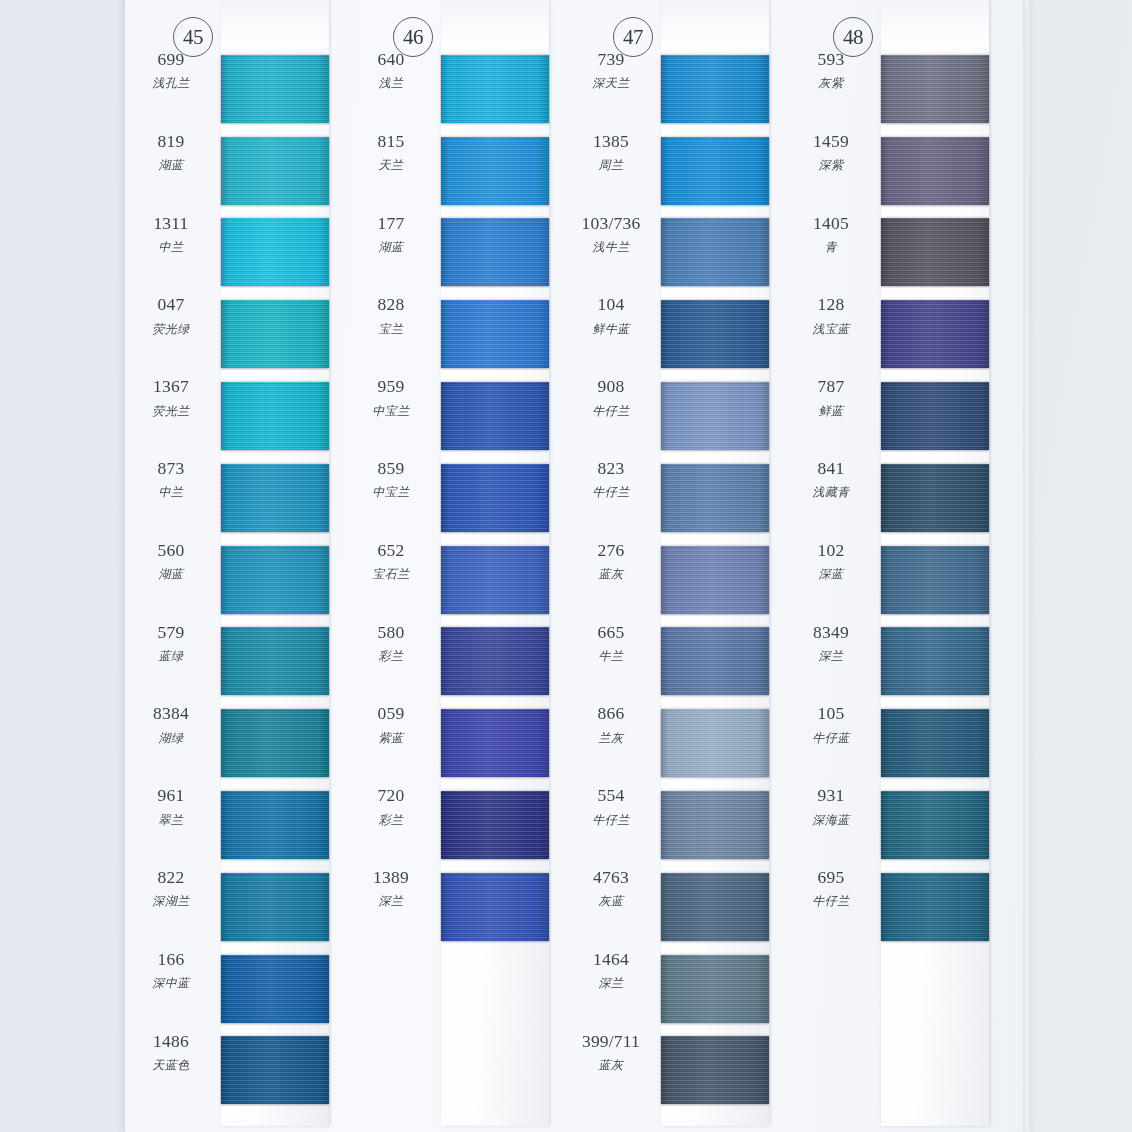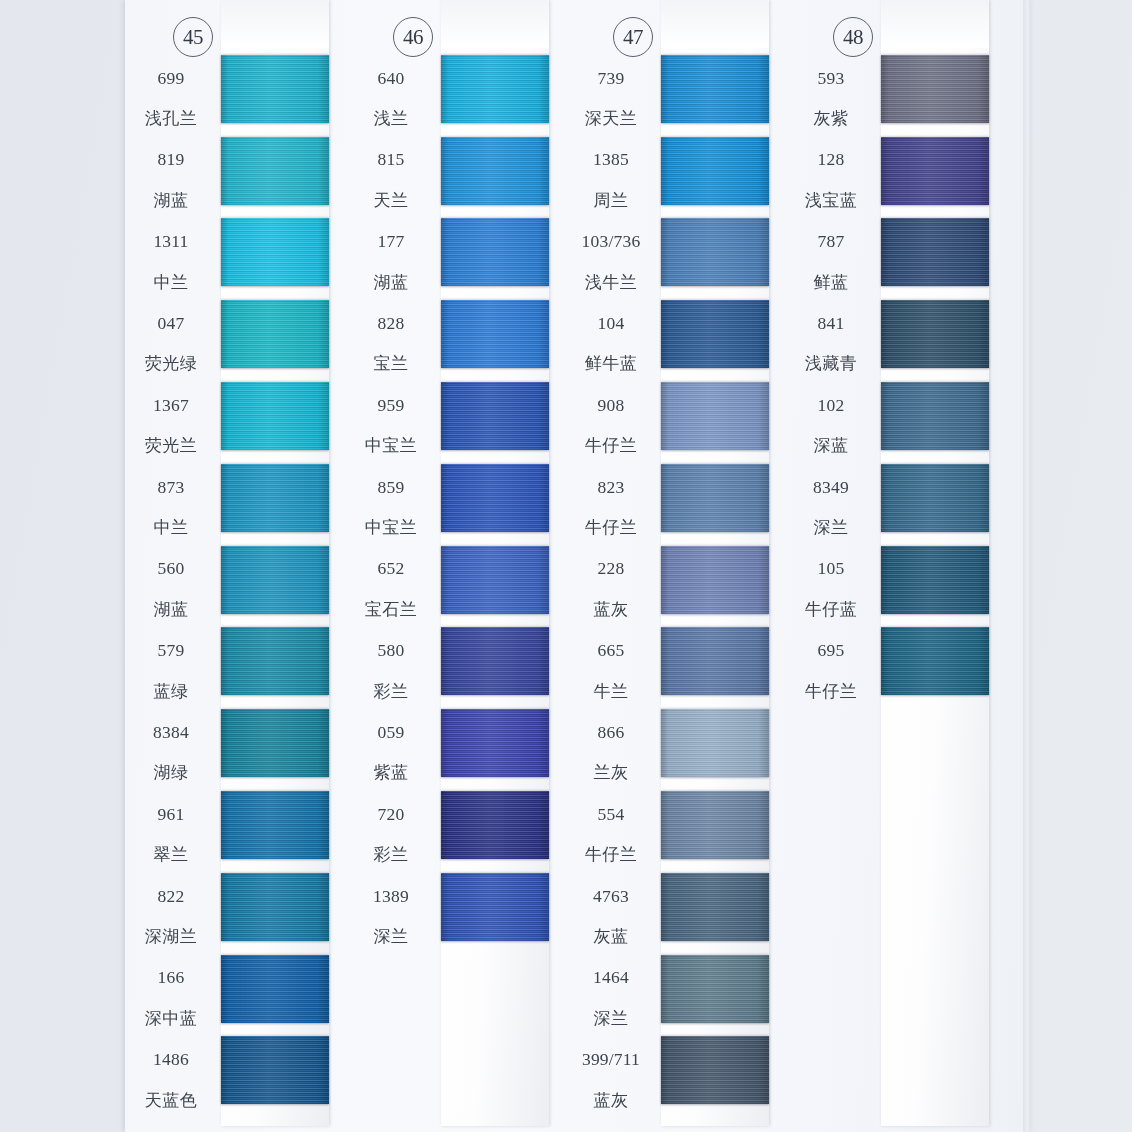--- a/index.html
+++ b/index.html
@@ -102,43 +102,44 @@
     top: 48px;
     left: 0;
     width: 220px;
   }
 
   .thread-row {
     position: relative;
     height: 81.8px;
     display: flex;
     flex-direction: row;
-    align-items: flex-end;
+    align-items: flex-start;
   }
 
   .labels {
     width: 96px;
     flex: 0 0 96px;
     text-align: center;
     color: #3e444d;
     line-height: 1.28;
     padding-right: 4px;
     box-sizing: border-box;
   }
 
   .code {
     font-size: 17.5px;
     letter-spacing: 0.2px;
   }
 
   .name {
-    font-size: 17px;
+    font-size: 12px;
     font-family: "DejaVu Sans", "Liberation Sans", sans-serif;
     letter-spacing: 0.5px;
-    margin-top: 19px;
+    margin-top: 6px;
+    font-style: italic;
   }
 
   .swatch-wrap {
     position: relative;
     width: 108px;
     flex: 0 0 108px;
     height: 81.8px;
     display: flex;
     align-items: center;
   }
@@ -493,21 +494,21 @@
             <div class="labels">
               <div class="code">823</div>
               <div class="name">牛仔兰</div>
             </div>
             <div class="swatch-wrap">
               <div class="swatch" style="background: rgb(91, 129, 174);"></div>
             </div>
           </div>
           <div class="thread-row">
             <div class="labels">
-              <div class="code">228</div>
+              <div class="code">276</div>
               <div class="name">蓝灰</div>
             </div>
             <div class="swatch-wrap">
               <div class="swatch" style="background: rgb(111, 130, 182);"></div>
             </div>
           </div>
           <div class="thread-row">
             <div class="labels">
               <div class="code">665</div>
               <div class="name">牛兰</div>
@@ -574,20 +575,38 @@
             <div class="labels">
               <div class="code">593</div>
               <div class="name">灰紫</div>
             </div>
             <div class="swatch-wrap">
               <div class="swatch" style="background: rgb(110, 113, 134);"></div>
             </div>
           </div>
           <div class="thread-row">
             <div class="labels">
+              <div class="code">1459</div>
+              <div class="name">深紫</div>
+            </div>
+            <div class="swatch-wrap">
+              <div class="swatch" style="background: rgb(105, 99, 131);"></div>
+            </div>
+          </div>
+          <div class="thread-row">
+            <div class="labels">
+              <div class="code">1405</div>
+              <div class="name">青</div>
+            </div>
+            <div class="swatch-wrap">
+              <div class="swatch" style="background: rgb(86, 82, 95);"></div>
+            </div>
+          </div>
+          <div class="thread-row">
+            <div class="labels">
               <div class="code">128</div>
               <div class="name">浅宝蓝</div>
             </div>
             <div class="swatch-wrap">
               <div class="swatch" style="background: rgb(67, 66, 140);"></div>
             </div>
           </div>
           <div class="thread-row">
             <div class="labels">
               <div class="code">787</div>
@@ -624,20 +643,29 @@
               <div class="swatch" style="background: rgb(52, 105, 140);"></div>
             </div>
           </div>
           <div class="thread-row">
             <div class="labels">
               <div class="code">105</div>
               <div class="name">牛仔蓝</div>
             </div>
             <div class="swatch-wrap">
               <div class="swatch" style="background: rgb(34, 90, 122);"></div>
+            </div>
+          </div>
+          <div class="thread-row">
+            <div class="labels">
+              <div class="code">931</div>
+              <div class="name">深海蓝</div>
+            </div>
+            <div class="swatch-wrap">
+              <div class="swatch" style="background: rgb(31, 102, 128);"></div>
             </div>
           </div>
           <div class="thread-row">
             <div class="labels">
               <div class="code">695</div>
               <div class="name">牛仔兰</div>
             </div>
             <div class="swatch-wrap">
               <div class="swatch" style="background: rgb(29, 101, 133);"></div>
             </div>

